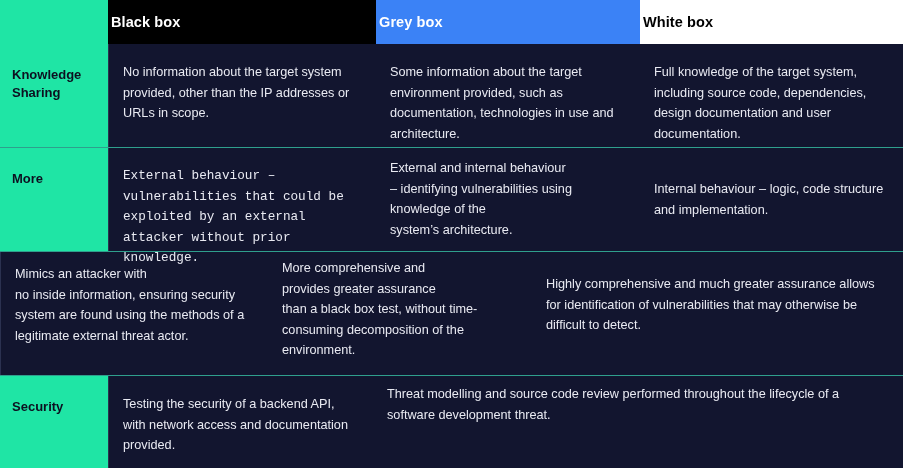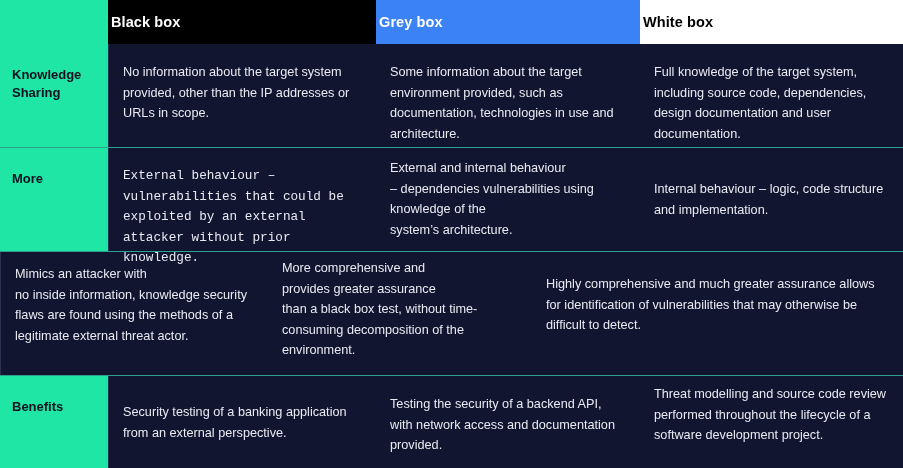--- a/index.html
+++ b/index.html
@@ -167,55 +167,52 @@
     </div>
 
     <div class="row row-focus">
       <div class="row-label">More</div>
       <div class="cells">
         <div class="cell c1">
           <p>External behaviour – vulnerabilities that could be exploited by an external attacker without prior knowledge.</p>
         </div>
         <div class="cell c2">
           <p>External and internal behaviour
-– dependencies vulnerabilities using knowledge of the
+– identifying vulnerabilities using knowledge of the
 system’s architecture.</p>
         </div>
         <div class="cell c3 vcenter">
           <p>Internal behaviour – logic, code structure and implementation.</p>
         </div>
       </div>
     </div>
 
     <div class="row row-benefits">
       <div class="cells">
         <div class="cell c1">
           <p>Mimics an attacker with
-no inside information, knowledge security flaws are found using the methods of a legitimate external threat actor.</p>
+no inside information, ensuring security system are found using the methods of a legitimate external threat actor.</p>
         </div>
         <div class="cell c2">
           <p>More comprehensive and
 provides greater assurance
 than a black box test, without time-consuming decomposition of the environment.</p>
         </div>
         <div class="cell c3">
           <p>Highly comprehensive and much greater assurance allows for identification of vulnerabilities that may otherwise be difficult to detect.</p>
         </div>
       </div>
     </div>
 
     <div class="row row-examples">
-      <div class="row-label">Benefits</div>
-      <div class="cells">
-        <div class="cell c1">
-          <p>Security testing of a banking application from an external perspective.</p>
-        </div>
+      <div class="row-label">Security</div>
+      <div class="cells">
         <div class="cell c2">
           <p>Testing the security of a backend API, with network access and documentation provided.</p>
         </div>
         <div class="cell c3">
-          <p>Threat modelling and source code review performed throughout the lifecycle of a software development project.</p>
+          <p>Threat modelling and source code review performed throughout the lifecycle of a software development threat.</p>
         </div>
       </div>
     </div>
 
   </div>
 </div>
 
 </body></html>

